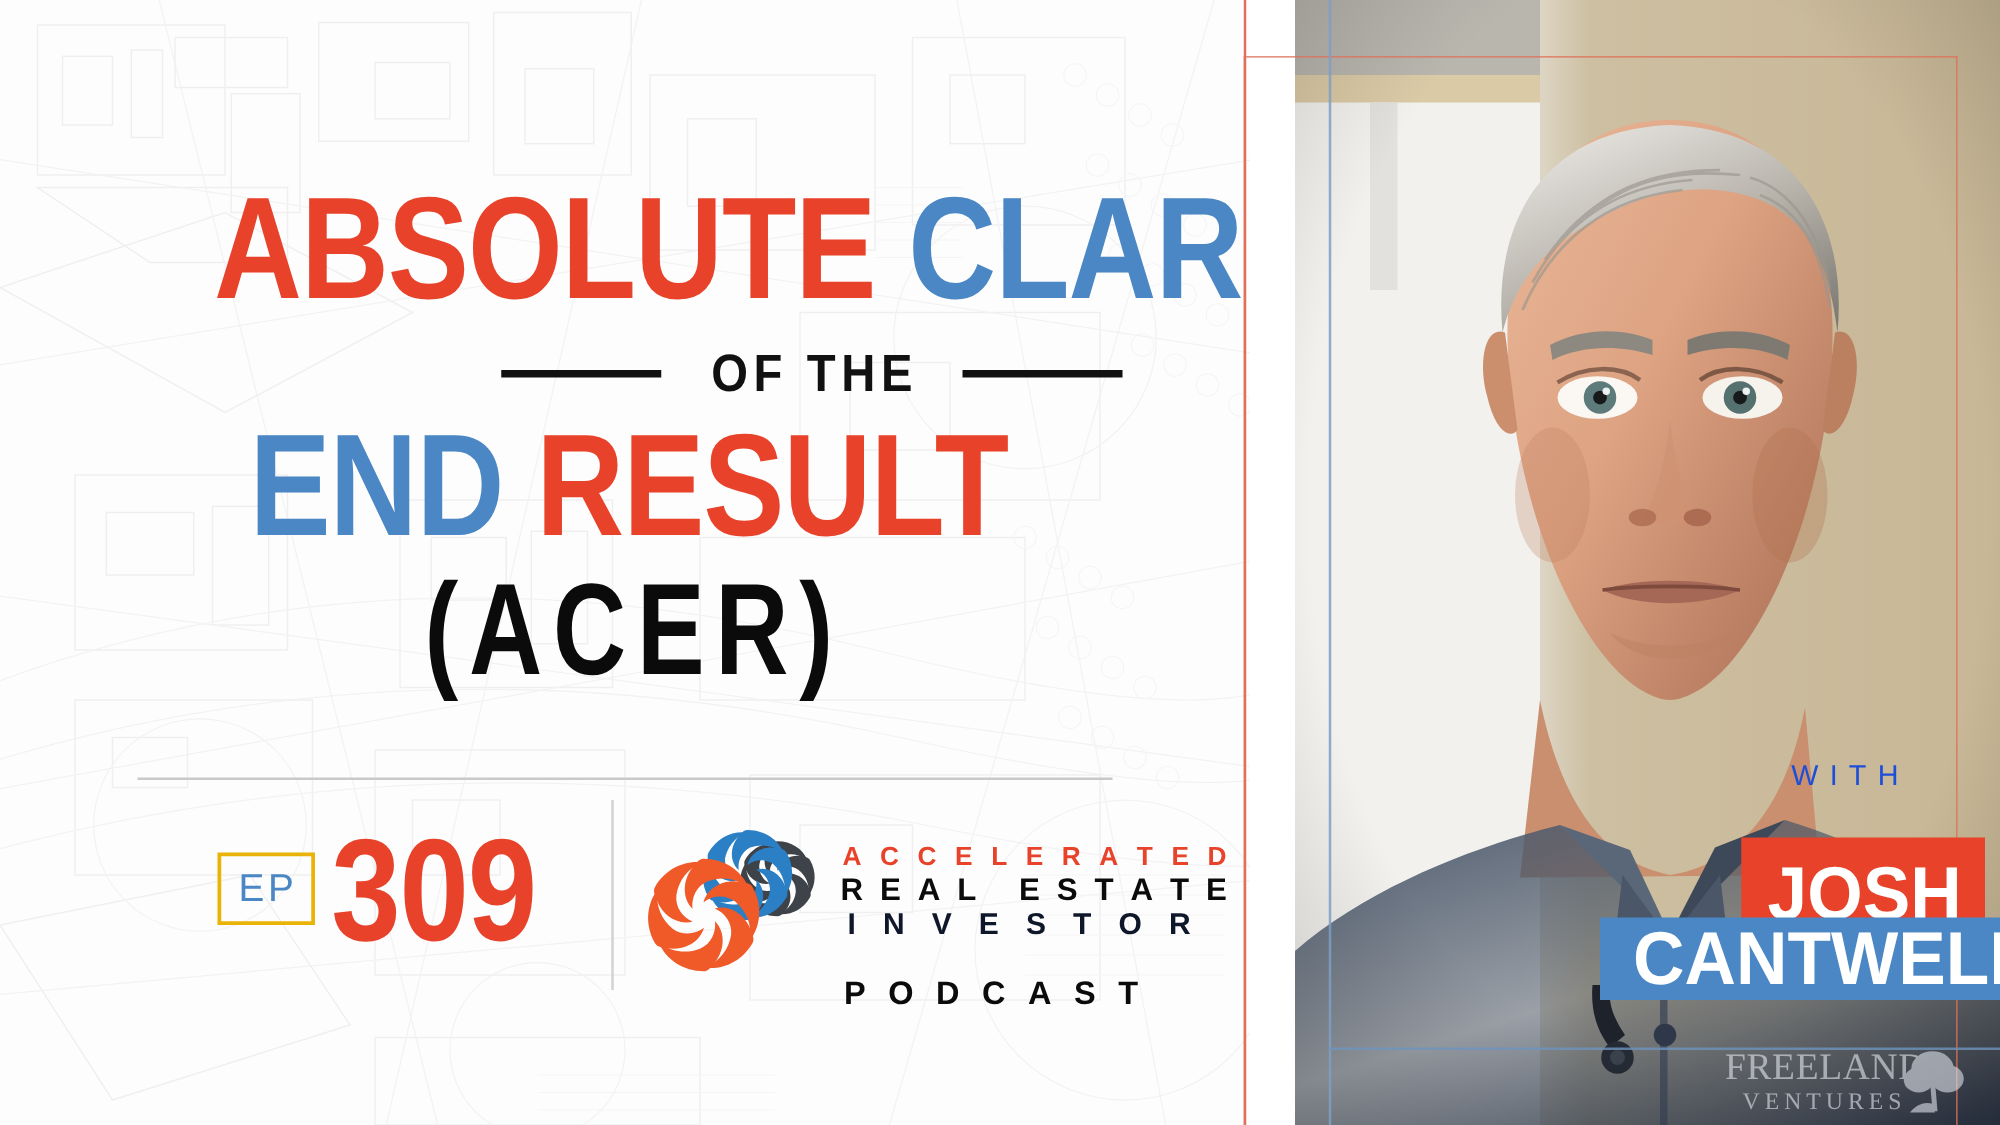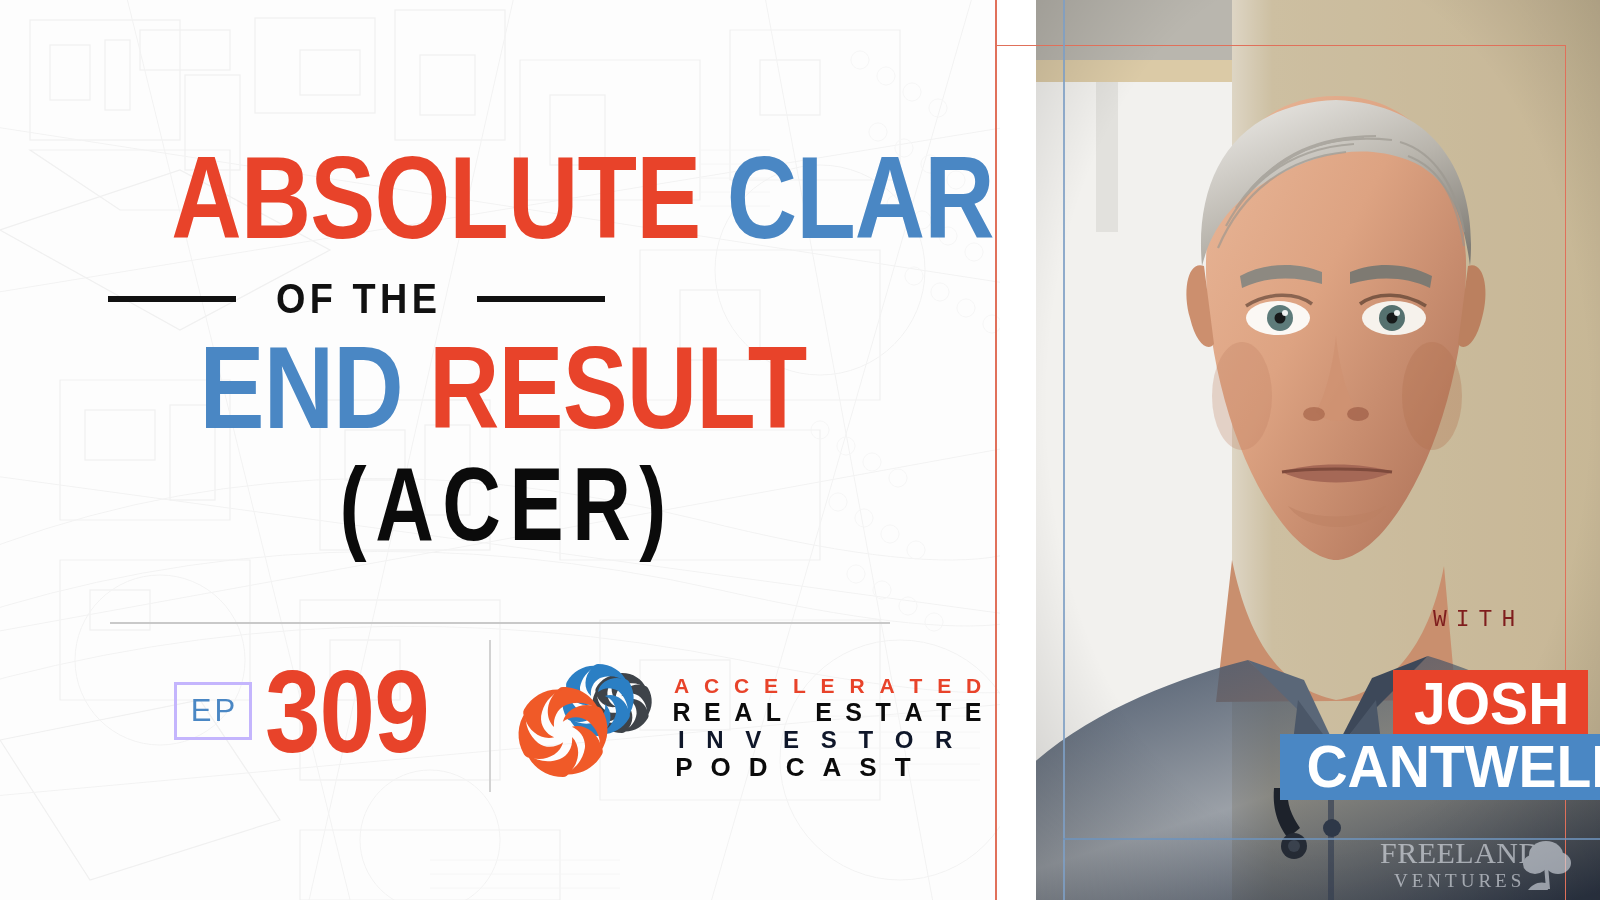--- a/index.html
+++ b/index.html
@@ -74,21 +74,21 @@
   .hl-red  { color: #e8432a; }
   .hl-blue { color: #4a87c4; }
 
   
   .ofthe-row {
     position: absolute;
     left: 108px; top: 274px;
     width: 790px; height: 50px;
     display: flex;
     align-items: center;
-    justify-content: flex-start;
+    justify-content: flex-end;
     gap: 26px;
   }
   .ofthe-rule {
     width: 128px;
     height: 6px;
     background: #111111;
     flex: 0 0 auto;
   }
   .ofthe-text {
     color: #111111;
@@ -146,21 +146,21 @@
     left: 489px; top: 640px;
     width: 2px; height: 152px;
     background: #d2d2d2;
   }
 
   
   .ep-badge {
     position: absolute;
     left: 174px; top: 682px;
     width: 78px; height: 58px;
-    border: 3px solid #c4b5fd;
+    border: 3px solid #eab308;
     box-sizing: border-box;
     display: flex;
     align-items: center;
     justify-content: center;
   }
   .ep-badge-text {
     color: #4a87c4;
     font-size: 31px;
     font-weight: 400;
     letter-spacing: 3px;
@@ -200,21 +200,21 @@
     display: block;
     white-space: nowrap;
     font-weight: 700;
     font-family: "Liberation Sans Narrow", "Liberation Sans", sans-serif;
     text-align: justify;
   }
   .logo-line > span { display: inline-block; }
   .ll-1 { font-size: 21px; line-height: 24px; color: #e8432a; letter-spacing: 3.0px; text-indent: 3.0px; }
   .ll-2 { font-size: 25px; line-height: 28px; color: #0b0b0b; letter-spacing: 2.2px; text-indent: 2.2px; }
   .ll-3 { font-size: 24px; line-height: 27px; color: #0f172a; letter-spacing: 5.0px; text-indent: 5.0px; }
-  .ll-4 { font-size: 26px; line-height: 29px; color: #0b0b0b; letter-spacing: 3.6px; text-indent: 3.6px; }
+  .ll-4 { font-size: 26px; line-height: 29px; color: #0b0b0b; letter-spacing: 3.6px; text-indent: 3.6px; margin-top: 27px; }
 
   
   .photo-panel {
     position: absolute;
     left: 1036px; top: 0;
     width: 564px; height: 900px;
     overflow: hidden;
     background: #c9b698;
   }
   .photo-svg { position: absolute; left: 0; top: 0; width: 564px; height: 900px; }
@@ -250,33 +250,33 @@
     width: 537px; height: 1.5px;
     background: #6e93bd;
     opacity: 0.8;
     pointer-events: none;
   }
 
   
   .with-label {
     position: absolute;
     left: 1424px; top: 607px;
-    color: #7f1d1d;
+    color: #1d4ed8;
     font-size: 23px;
     font-weight: 400;
     letter-spacing: 9px;
     text-indent: 9px;
     white-space: nowrap;
-    font-family: Liberation Mono, monospace;
+    font-family: Liberation Sans, sans-serif;
   }
   .name-first {
     position: absolute;
     left: 1393px; top: 670px;
     height: 66px;
-    padding: 1px 15px 0 17px;
+    padding: 12px 15px 0 17px;
     background: #e8432a;
     display: flex;
     align-items: center;
   }
   .name-last {
     position: absolute;
     left: 1280px; top: 734px;
     height: 66px;
     padding: 0 15px 0 18px;
     background: #4a87c4;

